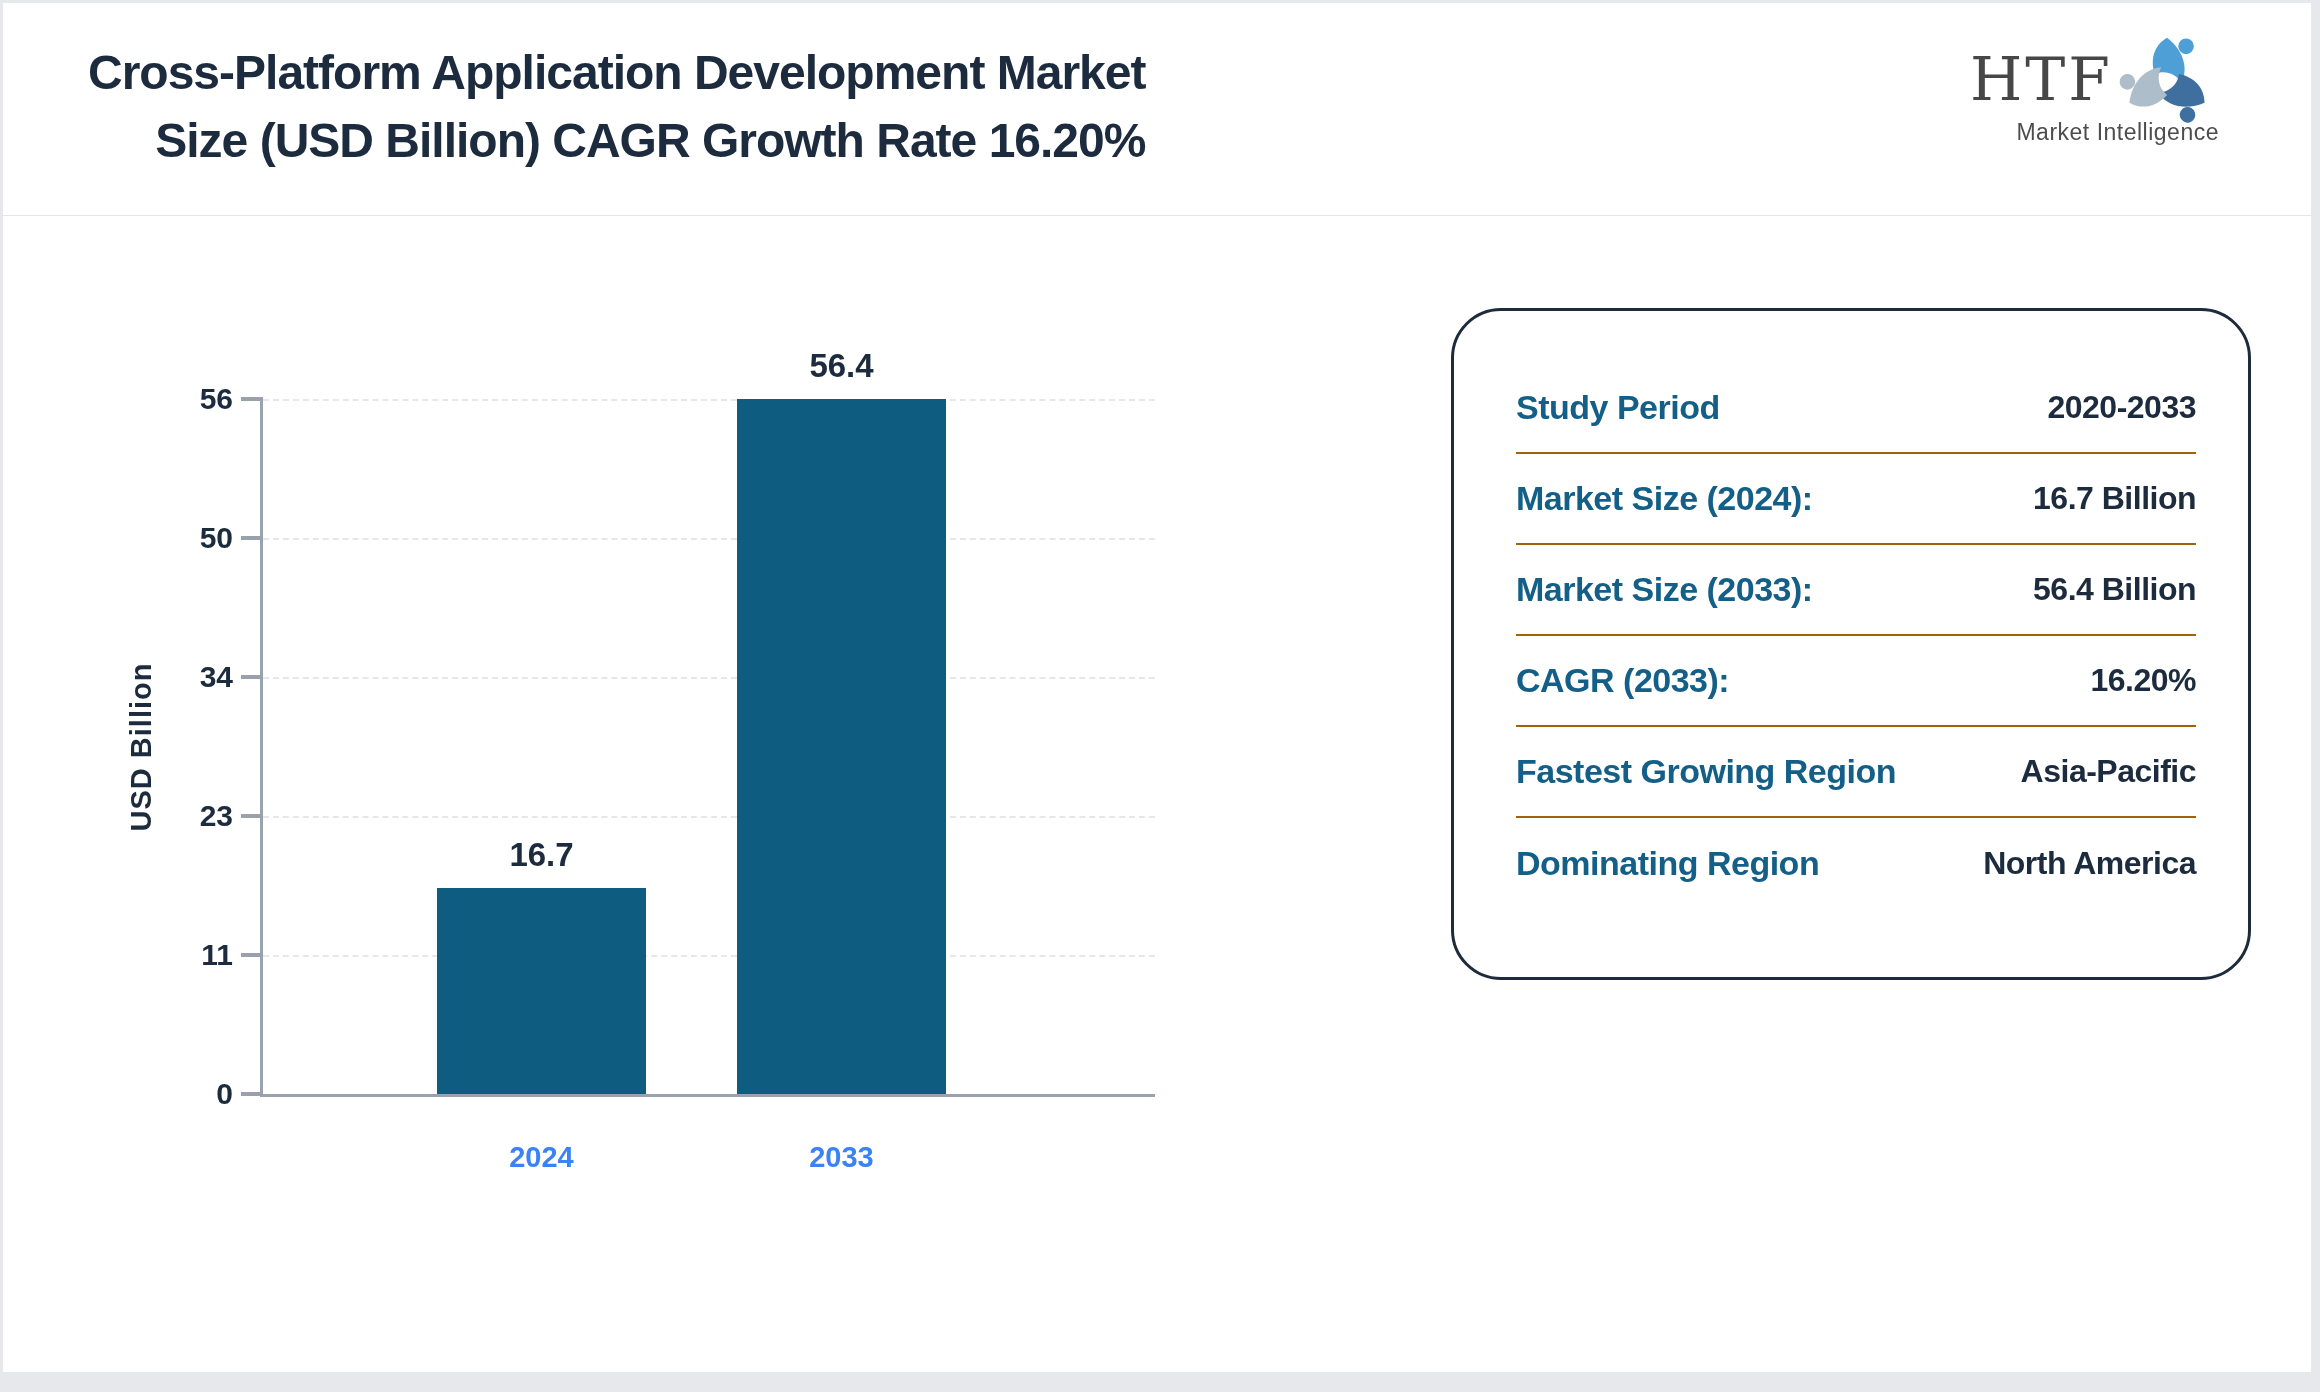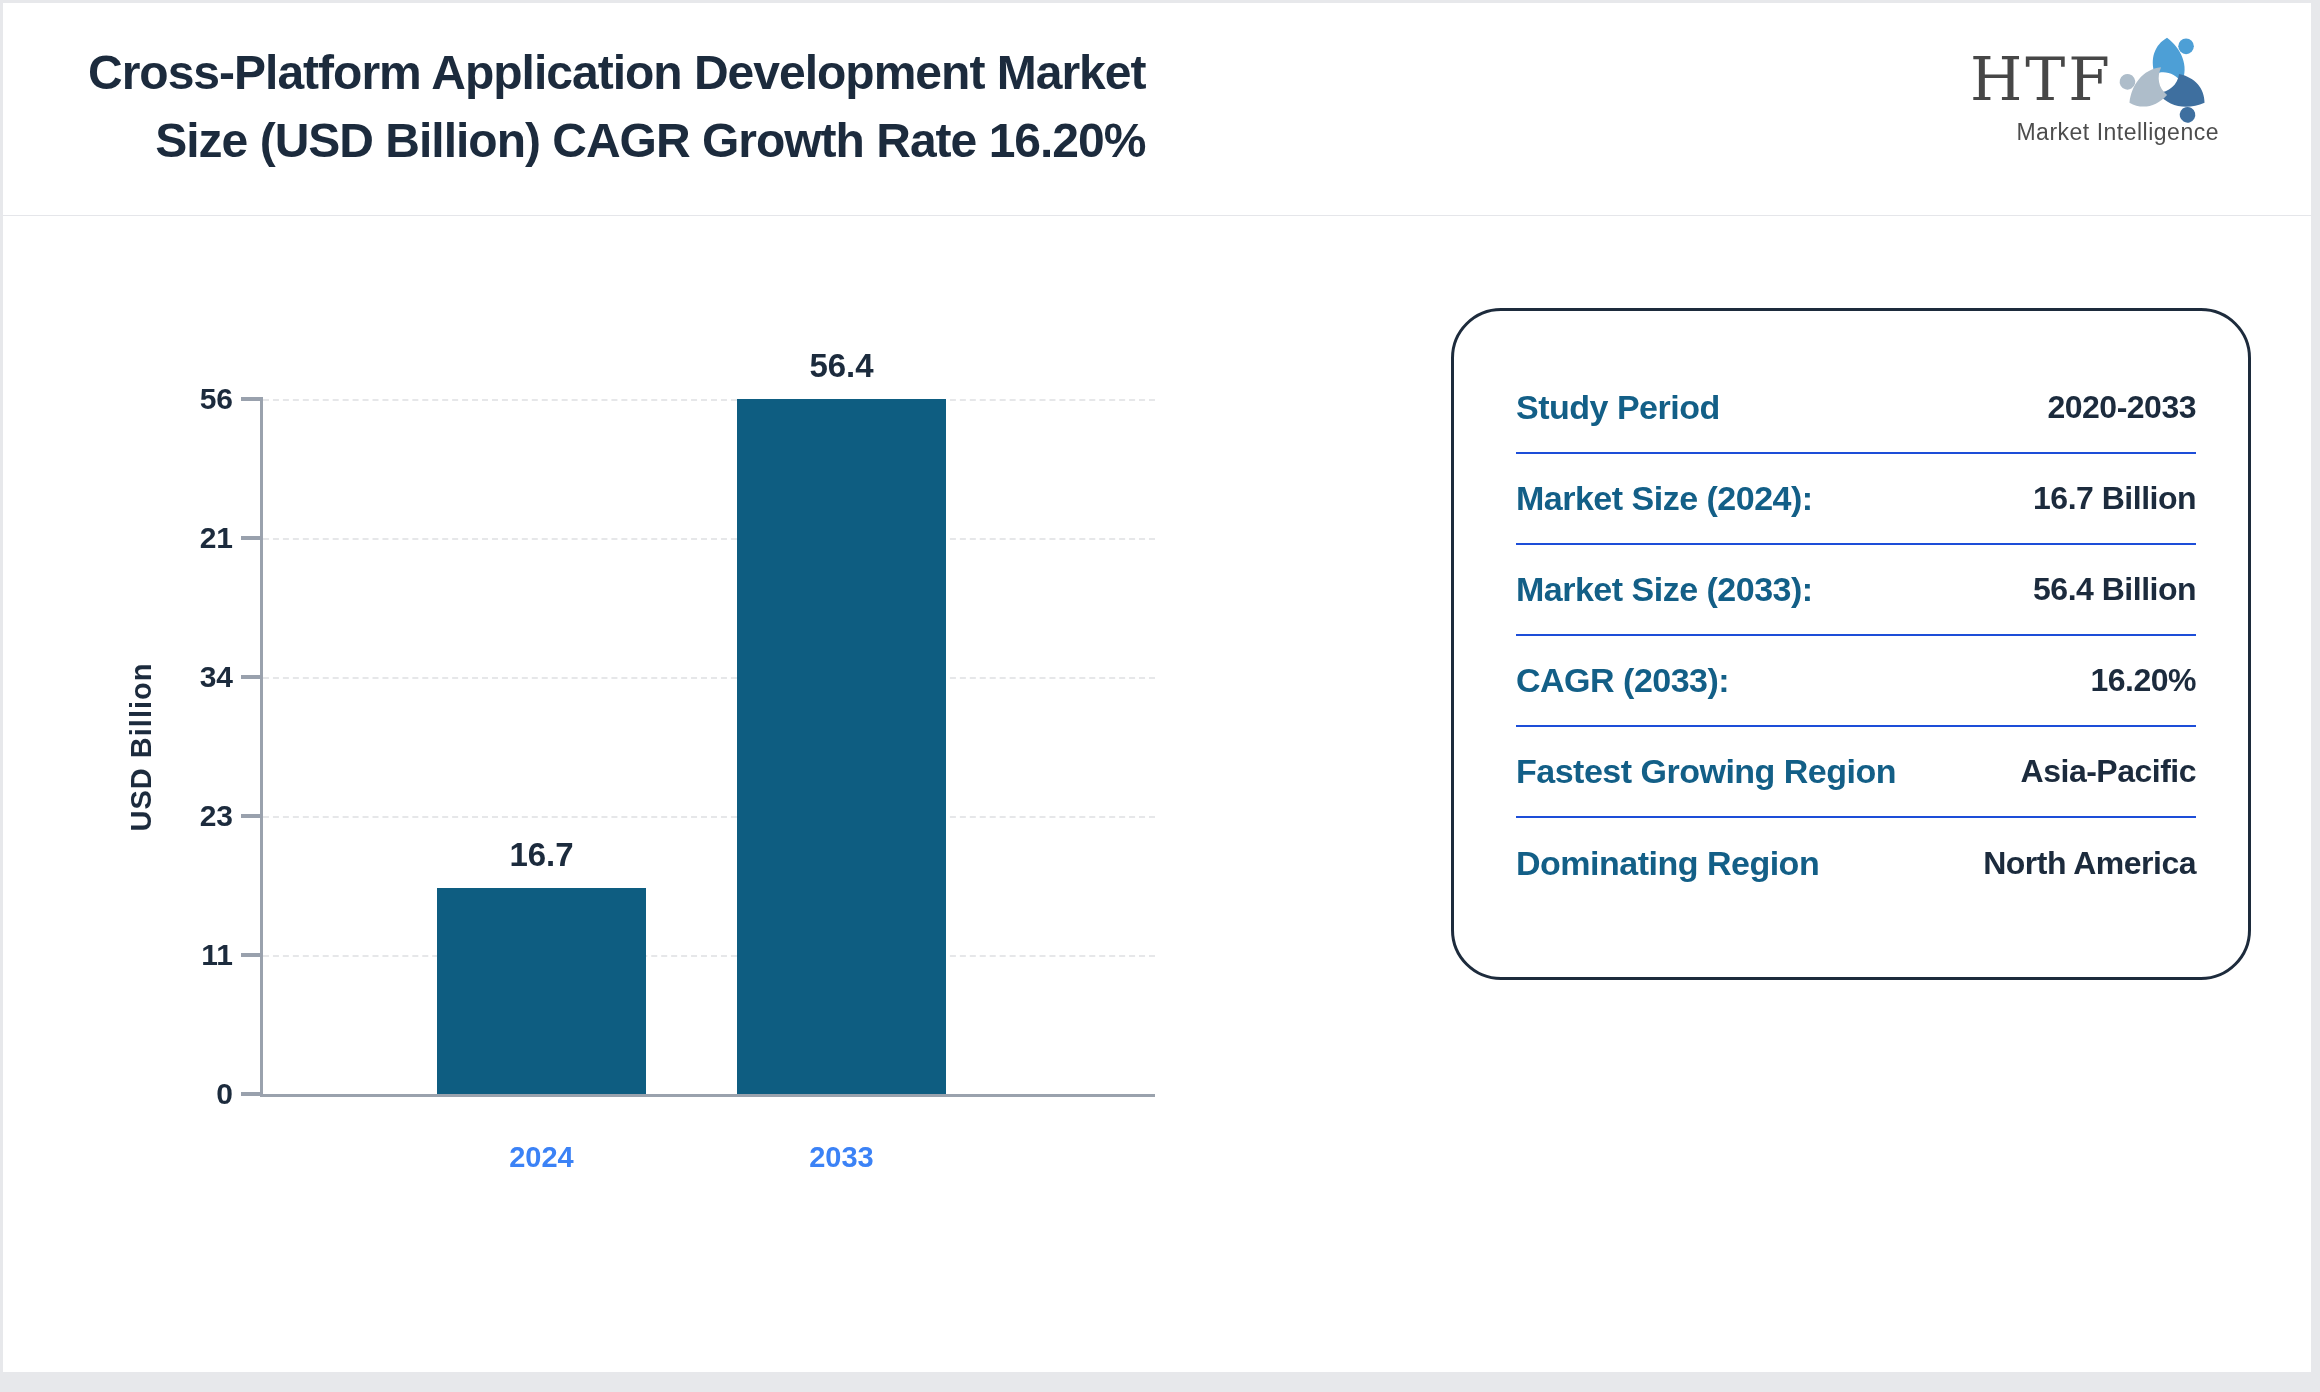--- a/index.html
+++ b/index.html
@@ -40,21 +40,21 @@
   .bar{position:absolute;bottom:0;left:0;width:100%;background:#0e5d81;}
   .bar-value{position:absolute;left:0;width:100%;text-align:center;color:#1c2b3d;
              font-size:33px;font-weight:bold;}
   .x-label{position:absolute;top:calc(100% + 30px);left:0;width:100%;text-align:center;
            color:#3b82f6;font-size:29px;font-weight:bold;margin-top:17px;}
 
   
   .panel{position:absolute;left:1451px;top:308px;width:800px;height:672px;
          border:3px solid #1d2b3c;border-radius:50px;background:#fff;padding:52px 52px 0 62px;}
   .panel-row{display:flex;align-items:center;justify-content:space-between;height:91px;}
-  .panel-row.sep{border-bottom:2px solid #1d4ed8;}
+  .panel-row.sep{border-bottom:2px solid #a16207;}
   .panel-label{color:#135f87;font-size:34px;font-weight:bold;letter-spacing:-0.5px;}
   .panel-value{color:#1c2b3d;font-size:32px;font-weight:bold;letter-spacing:-0.5px;text-align:right;}
 </style>
 </head>
 <body>
 
 <div class="viewport">
 
   <div class="header">
     <h1 class="title">
@@ -93,21 +93,21 @@
     <div class="gridline" style="top:80%;"></div>
 
     <div class="ytick-mark" style="top:0%;"></div>
     <div class="ytick-mark" style="top:20%;"></div>
     <div class="ytick-mark" style="top:40%;"></div>
     <div class="ytick-mark" style="top:60%;"></div>
     <div class="ytick-mark" style="top:80%;"></div>
     <div class="ytick-mark" style="top:100%;"></div>
 
     <div class="ytick-label" style="top:0%;">56</div>
-    <div class="ytick-label" style="top:20%;">21</div>
+    <div class="ytick-label" style="top:20%;">50</div>
     <div class="ytick-label" style="top:40%;">34</div>
     <div class="ytick-label" style="top:60%;">23</div>
     <div class="ytick-label" style="top:80%;">11</div>
     <div class="ytick-label" style="top:100%;">0</div>
 
     <div class="y-axis-title">USD Billion</div>
 
     <div class="bar-group" style="left:174px;">
       <div class="bar" style="height: 29.6099%; background: rgb(14, 93, 129);"></div>
       <div class="bar-value" style="bottom: calc(29.6099% + 14px);">16.7</div>

